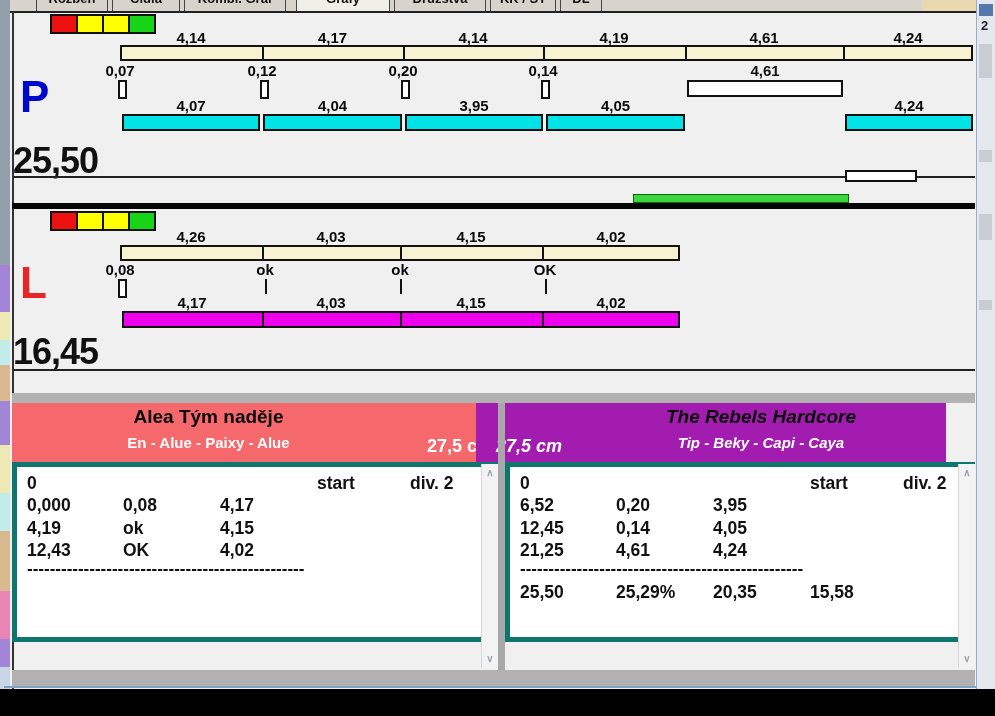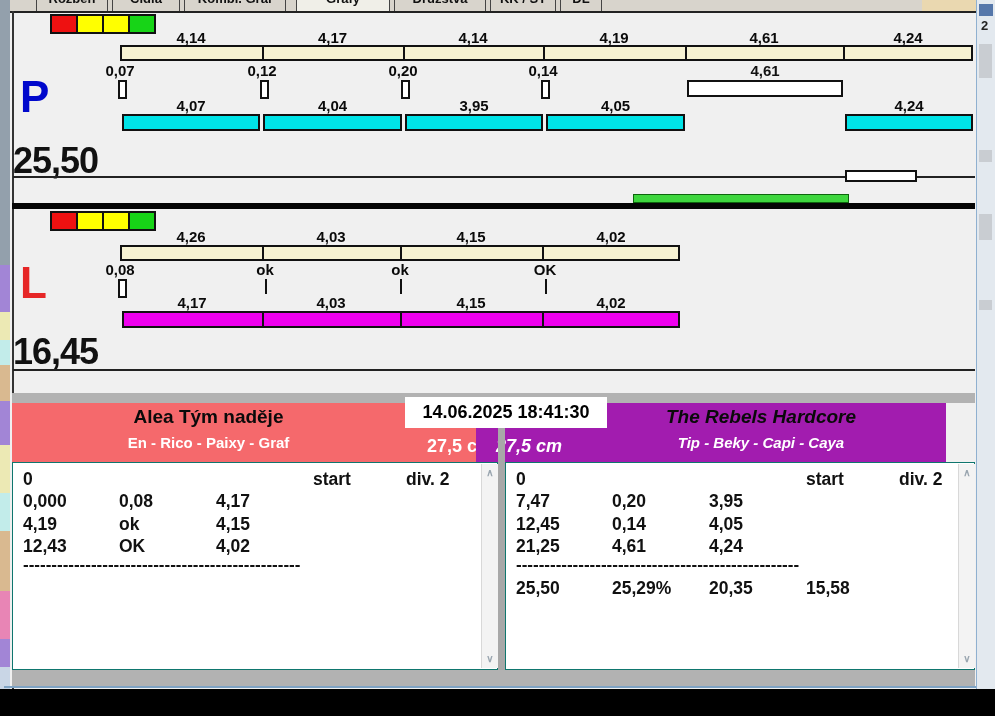--- a/index.html
+++ b/index.html
@@ -72,21 +72,21 @@
   .hdr-left .tmembers{left:0;width:393px}
   .hdr-right .tmembers{left:100px;width:370px}
   .tmeasure{position:absolute;top:33px;font-size:18px;color:#fff;text-align:center;}
   .hdr-left .tmeasure{left:403px;width:90px}
   .hdr-right .tmeasure{left:8px;width:90px}
   .datebox{position:absolute;left:405px;top:397px;width:202px;height:31px;background:#fff;
            font-size:18px;line-height:31px;text-align:center;z-index:3;color:#000;}
 
   .gapv{position:absolute;left:498px;top:403px;width:7px;height:267px;background:#a8a8a8;}
 
-  .ttable{position:absolute;top:462px;height:208px;background:#fff;border:1px solid #0f766e;
+  .ttable{position:absolute;top:462px;height:180px;background:#fff;border:5px solid #0f766e;
           box-sizing:border-box;padding:5px 0 0 10px;overflow:hidden;}
   #ltable{left:12px;width:486px}
   #rtable{left:505px;width:470px}
   .trow{height:22.4px;line-height:22.4px;white-space:nowrap;font-size:0;}
   .tc{display:inline-block;font-size:17.5px;vertical-align:top;line-height:22.4px;}
   .tc0{width:96px}.tc1{width:97px}.tc2{width:97px}.tc3{width:93px}.tc4{width:72px}
   .tdash{height:19px;line-height:13px;font-size:17px;overflow:hidden;white-space:nowrap;}
   #ltable .tdash{width:278px}
   #rtable .tdash{width:332px}
 
@@ -219,45 +219,44 @@
       <div class="blabel" style="left: 431px; top: 294px;">4,15</div>
       <div class="blabel" style="left: 571px; top: 294px;">4,02</div>
     </div>
   <div class="lletter">L</div>
   <div class="ltotal">16,45</div>
   <div class="hline hline-l"></div>
 
   <div class="gb-top"></div>
   <div class="hdr hdr-left">
     <div class="tname">Alea Tým naděje</div>
-    <div class="tmembers">En - Rico - Paixy - Graf</div>
+    <div class="tmembers">En - Alue - Paixy - Alue</div>
     <div class="tmeasure">27,5 cm</div>
   </div>
   <div class="hdr hdr-right">
     <div class="tname">The Rebels Hardcore</div>
     <div class="tmembers">Tip - Beky - Capi - Caya</div>
     <div class="tmeasure">27,5 cm</div>
   </div>
-  <div class="datebox">14.06.2025 18:41:30</div>
   <div class="gapv"></div>
 
   <div class="ttable" id="ltable">
       <div class="trow thead"><div class="tc tc0">0</div><div class="tc tc1"></div><div class="tc tc2"></div><div class="tc tc3">start</div><div class="tc tc4">div. 2</div></div>
       <div class="trow"><div class="tc tc0">0,000</div><div class="tc tc1">0,08</div><div class="tc tc2">4,17</div><div class="tc tc3"></div><div class="tc tc4"></div></div>
       <div class="trow"><div class="tc tc0">4,19</div><div class="tc tc1">ok</div><div class="tc tc2">4,15</div><div class="tc tc3"></div><div class="tc tc4"></div></div>
       <div class="trow"><div class="tc tc0">12,43</div><div class="tc tc1">OK</div><div class="tc tc2">4,02</div><div class="tc tc3"></div><div class="tc tc4"></div></div>
       <div class="tdash">--------------------------------------------------</div>
     </div>
   <div class="vsb vsb-left">
     <div class="sar up"></div>
     <div class="sar dn"></div>
   </div>
   <div class="ttable" id="rtable">
       <div class="trow thead"><div class="tc tc0">0</div><div class="tc tc1"></div><div class="tc tc2"></div><div class="tc tc3">start</div><div class="tc tc4">div. 2</div></div>
-      <div class="trow"><div class="tc tc0">7,47</div><div class="tc tc1">0,20</div><div class="tc tc2">3,95</div><div class="tc tc3"></div><div class="tc tc4"></div></div>
+      <div class="trow"><div class="tc tc0">6,52</div><div class="tc tc1">0,20</div><div class="tc tc2">3,95</div><div class="tc tc3"></div><div class="tc tc4"></div></div>
       <div class="trow"><div class="tc tc0">12,45</div><div class="tc tc1">0,14</div><div class="tc tc2">4,05</div><div class="tc tc3"></div><div class="tc tc4"></div></div>
       <div class="trow"><div class="tc tc0">21,25</div><div class="tc tc1">4,61</div><div class="tc tc2">4,24</div><div class="tc tc3"></div><div class="tc tc4"></div></div>
       <div class="tdash">--------------------------------------------------</div>
       <div class="trow ttotal"><div class="tc tc0">25,50</div><div class="tc tc1">25,29%</div><div class="tc tc2">20,35</div><div class="tc tc3">15,58</div><div class="tc tc4"></div></div>
     </div>
   <div class="vsb vsb-right">
     <div class="sar up"></div>
     <div class="sar dn"></div>
   </div>
 

